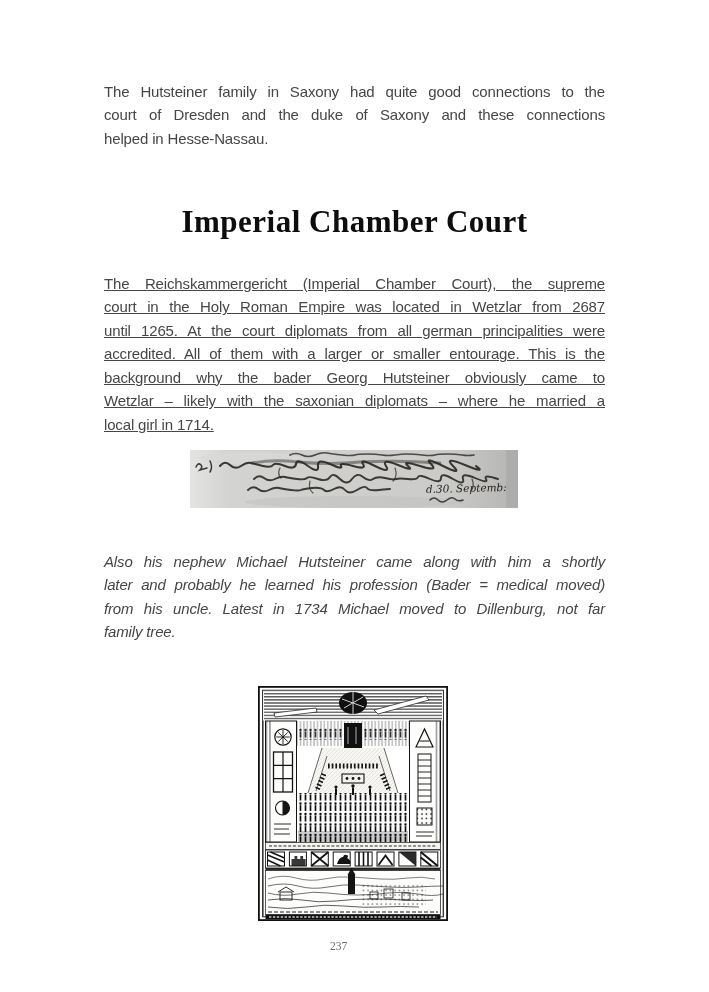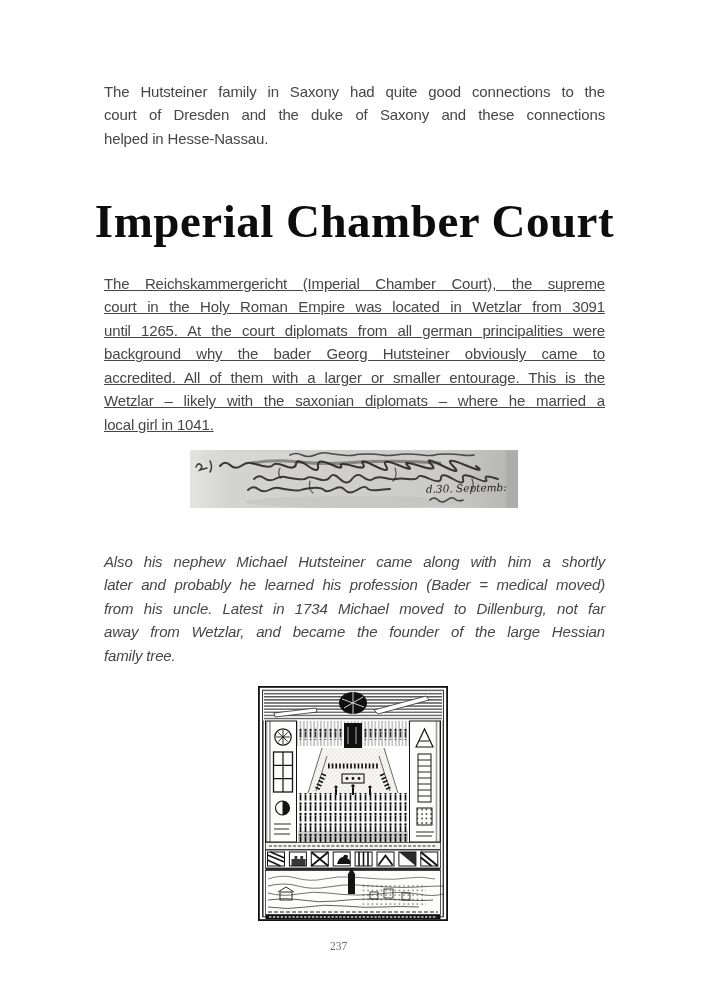--- a/index.html
+++ b/index.html
@@ -14,21 +14,21 @@
     position:absolute;left:104px;width:501px;
     font-size:15px;line-height:23.45px;letter-spacing:-0.15px;
     color:#464646;
   }
   .jline{text-align:justify;text-align-last:justify;}
   .jline.last{text-align-last:left;}
   .heading{
     position:absolute;left:0;top:196px;width:709px;margin:0;
     text-align:center;
     font-family:"Liberation Serif","DejaVu Serif",serif;
-    font-weight:bold;font-size:47px;line-height:51px;
+    font-weight:bold;font-size:31px;line-height:51px;
     color:#0d0d0d;letter-spacing:0.5px;
   }
   .p1{top:80px;}
   .p2{top:272px;text-decoration:underline;}
   .p3{top:550px;font-style:italic;}
   .figure{position:absolute;}
   .manuscript{left:190px;top:450px;width:328px;height:58px;}
   .engraving{left:258px;top:686px;width:190px;height:235px;}
   .pageno{
     position:absolute;top:940px;left:0;width:677px;
@@ -45,26 +45,26 @@
   <div class="para p1">
       <div class="jline">The Hutsteiner family in Saxony had quite good connections to the</div>
       <div class="jline">court of Dresden and the duke of Saxony and these connections</div>
       <div class="jline last">helped in Hesse-Nassau.</div>
     </div>
 
   <h1 class="heading">Imperial Chamber Court</h1>
 
   <div class="para p2">
       <div class="jline">The Reichskammergericht (Imperial Chamber Court), the supreme</div>
-      <div class="jline">court in the Holy Roman Empire was located in Wetzlar from 3091</div>
+      <div class="jline">court in the Holy Roman Empire was located in Wetzlar from 2687</div>
       <div class="jline">until 1265. At the court diplomats from all german principalities were</div>
+      <div class="jline">accredited. All of them with a larger or smaller entourage. This is the</div>
       <div class="jline">background why the bader Georg Hutsteiner obviously came to</div>
-      <div class="jline">accredited. All of them with a larger or smaller entourage. This is the</div>
       <div class="jline">Wetzlar – likely with the saxonian diplomats – where he married a</div>
-      <div class="jline last">local girl in 1041.</div>
+      <div class="jline last">local girl in 1714.</div>
     </div>
 
   <div class="figure manuscript">
     <svg width="328" height="58" viewBox="0 0 328 58">
       <defs>
         <linearGradient id="mgBg" x1="0" y1="0" x2="1" y2="0">
           <stop offset="0" stop-color="#e4e4e2"></stop>
           <stop offset="0.12" stop-color="#d3d3d1"></stop>
           <stop offset="0.78" stop-color="#cbcbc9"></stop>
           <stop offset="1" stop-color="#b4b4b2"></stop>
@@ -85,21 +85,20 @@
         <path d="M240 50 q4 -4 8 0 t9 0 t8 -1 t8 1" stroke-width="1.6" opacity="0.85"></path>
       </g>
       <text x="236" y="43" font-family="DejaVu Serif, serif" font-style="italic" font-size="10.5" fill="#241f1b" transform="rotate(-1.5 236 43)">d.30. Septemb:</text>
     </svg>
   </div>
 
   <div class="para p3">
       <div class="jline">Also his nephew Michael Hutsteiner  came along with him a shortly</div>
       <div class="jline">later and  probably he learned his profession (Bader = medical moved)</div>
       <div class="jline">from his uncle. Latest in 1734 Michael moved to Dillenburg, not far</div>
-      <div class="jline">away from Wetzlar, and became the founder of the large Hessian</div>
       <div class="jline last">family tree.</div>
     </div>
 
   <div class="figure engraving">
     <svg width="190" height="235" viewBox="0 0 190 235">
       <defs>
         <pattern id="hH" width="7" height="3.1" patternUnits="userSpaceOnUse">
             <path d="M0 1.5 H7" stroke="#161616" stroke-width="1"></path>
           </pattern>
         <pattern id="hV" width="3.4" height="8" patternUnits="userSpaceOnUse">

